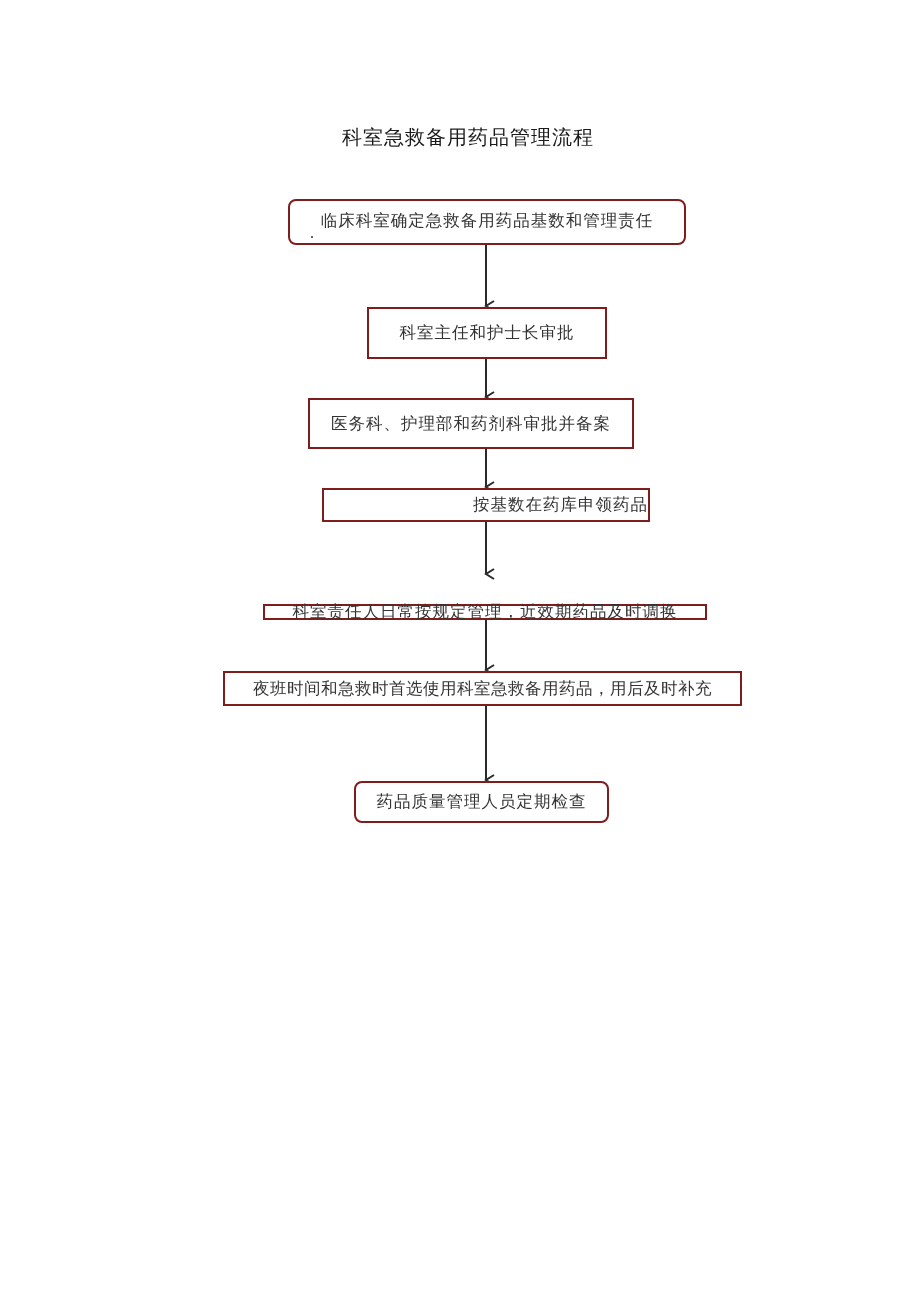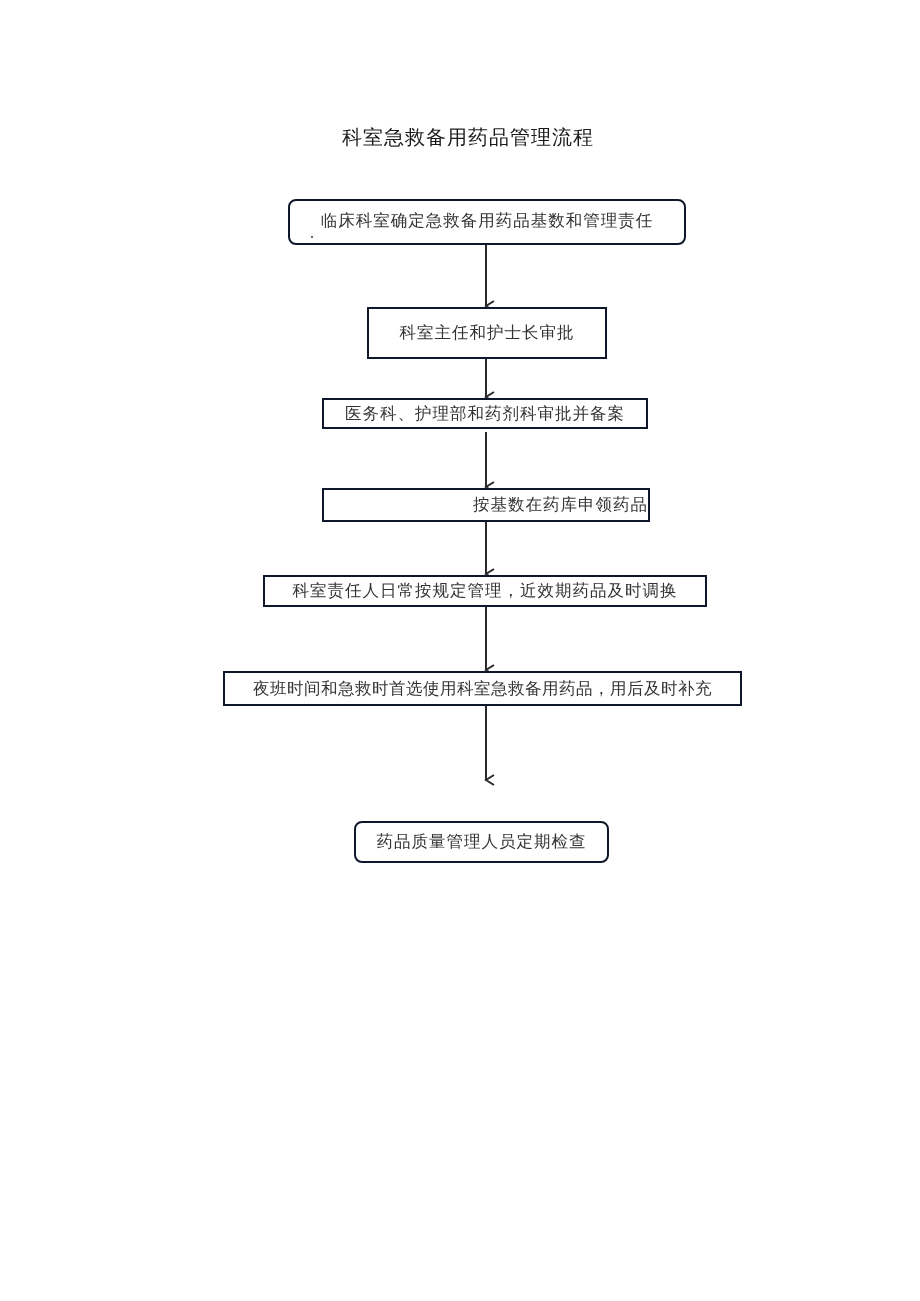--- a/index.html
+++ b/index.html
@@ -1,20 +1,20 @@
 <!DOCTYPE html>
 <html><head>
 <meta charset="utf-8">
 <style>
   html, body { margin: 0; padding: 0; background: #ffffff; }
   body { width: 920px; height: 1301px; position: relative; overflow: hidden;
          font-family: "DejaVu Serif", "Liberation Serif", serif; color: #222; }
   .title { position: absolute; left: 0; width: 920px; top: 124px; text-align: center;
            font-size: 20px; letter-spacing: 1px; color: #1a1a1a; margin-left: 8px; }
-  .box { position: absolute; border: 2px solid #0f172a; background: #fff;
+  .box { position: absolute; border: 2px solid #7f1d1d; background: #fff;
          box-sizing: border-box; display: flex; align-items: center; justify-content: center;
          font-size: 16.5px; color: #333; white-space: nowrap; letter-spacing: 1px; }
   .box.rounded { border-radius: 8px; }
   .dot { position: absolute; width: 2px; height: 2px; background: #333; border-radius: 1px; }
   svg.arrows { position: absolute; left: 0; top: 0; }
 </style>
 </head>
 <body>
 
 <div class="title">科室急救备用药品管理流程</div>
@@ -35,31 +35,31 @@
 
 <div class="box rounded" style="left:288px; top:199px; width:398px; height:46px; align-items:flex-start; padding-top:9px;">
   <span>临床科室确定急救备用药品基数和管理责任</span>
 </div>
 <div class="dot" style="left:311px; top:236px;"></div>
 
 <div class="box" style="left:367px; top:307px; width:240px; height:52px;">
   <span>科室主任和护士长审批</span>
 </div>
 
-<div class="box" style="left:322px; top:398px; width:326px; height:31px;">
+<div class="box" style="left:308px; top:398px; width:326px; height:51px;">
   <span>医务科、护理部和药剂科审批并备案</span>
 </div>
 
 <div class="box" style="left:322px; top:488px; width:328px; height:34px; justify-content:flex-end; padding-left:48px;">
   <span>按基数在药库申领药品</span>
 </div>
 
-<div class="box" style="left:263px; top:575px; width:444px; height:32px;">
+<div class="box" style="left:263px; top:604px; width:444px; height:16px;">
   <span>科室责任人日常按规定管理，近效期药品及时调换</span>
 </div>
 
 <div class="box" style="left:223px; top:671px; width:519px; height:35px; letter-spacing:0.5px;">
   <span>夜班时间和急救时首选使用科室急救备用药品，用后及时补充</span>
 </div>
 
-<div class="box rounded" style="left:354px; top:781px; width:255px; height:42px;margin-top:40px;">
+<div class="box rounded" style="left:354px; top:781px; width:255px; height:42px;">
   <span>药品质量管理人员定期检查</span>
 </div>
 
 </body></html>

